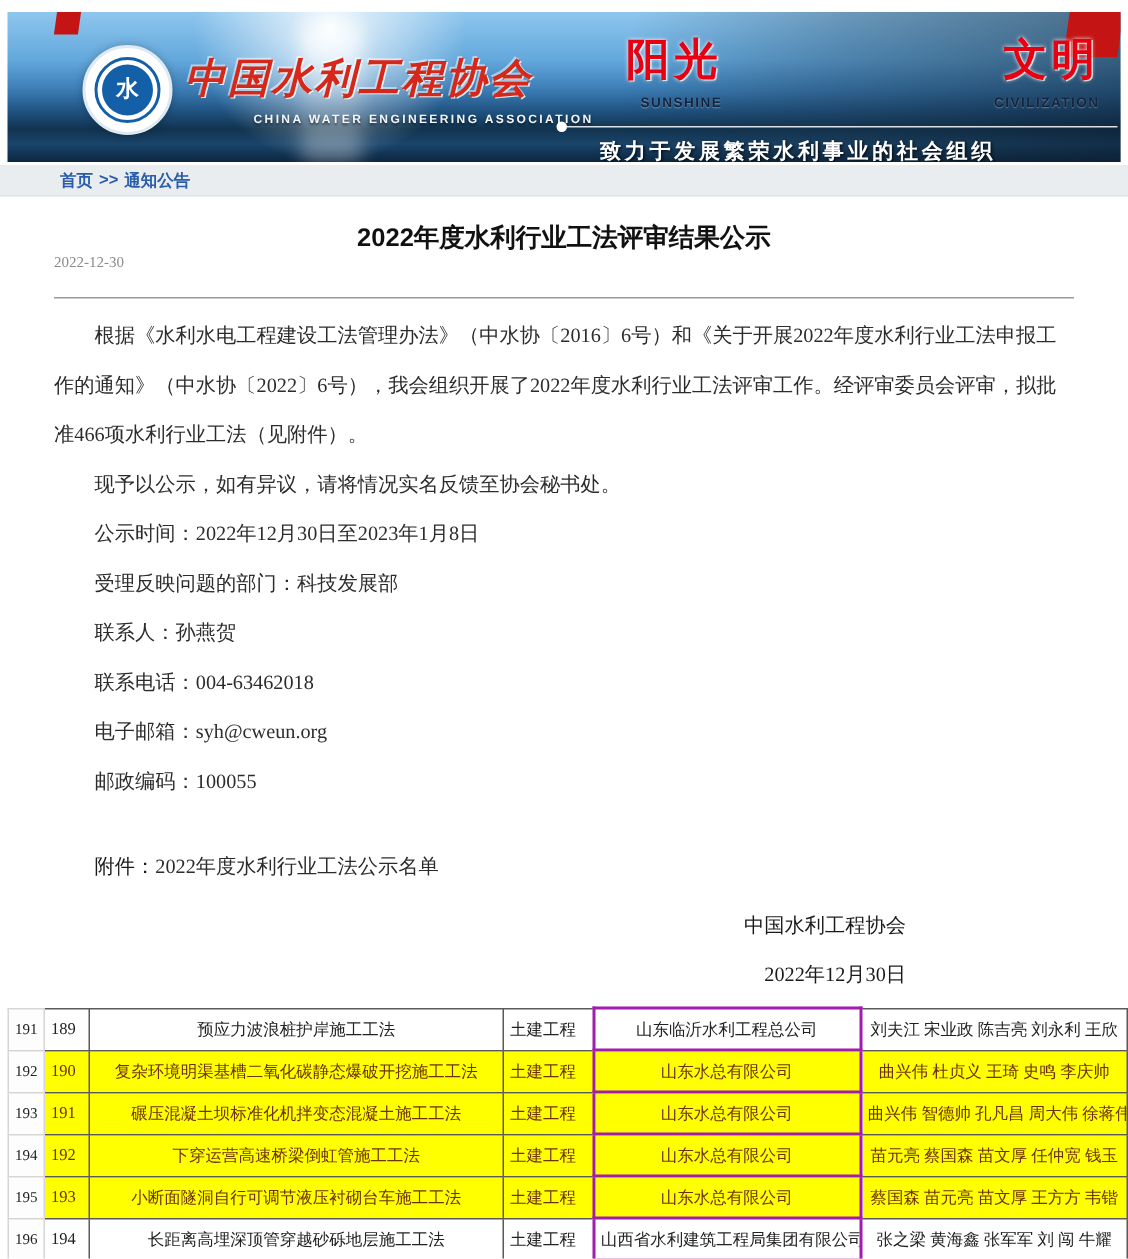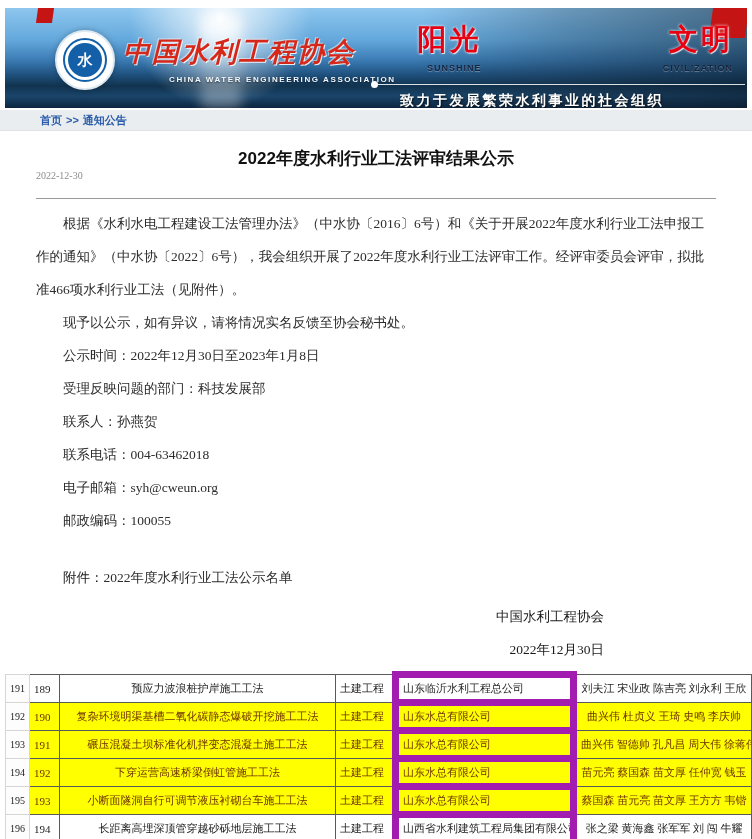--- a/index.html
+++ b/index.html
@@ -112,21 +112,21 @@
   
   .tbl-wrap { margin:5px 0 0 5px; }
   table.listing { border-collapse:collapse; table-layout:fixed; width:746px;
     font-size:11px; font-family:"Liberation Serif","DejaVu Serif",serif; }
   table.listing td { height:28px; padding:2px 4px; overflow:hidden; white-space:nowrap; color:#222; }
   td.gut { width:24px; text-align:center; font-size:10px; color:#333;
     border:1px solid #d6d6d6; background:#fdfdfd; }
   td.seq { width:30px; border:1px solid #5a5a5a; }
   td.nm  { width:276px; text-align:center; border:1px solid #5a5a5a; }
   td.cat { width:60px; text-align:left; border:1px solid #5a5a5a; }
-  td.co  { width:178px; text-align:left; border:7px solid #a21caf; }
+  td.co  { width:178px; text-align:center; border:2px solid #a21caf; }
   td.pp  { width:178px; text-align:center; border:1px solid #5a5a5a; }
   tr.hl td.seq, tr.hl td.nm, tr.hl td.cat, tr.hl td.co, tr.hl td.pp {
     background:#ffff00; color:#6e3200;
   }
 </style>
 </head>
 <body>
 
 <div class="banner">
   <div class="glare"></div>

